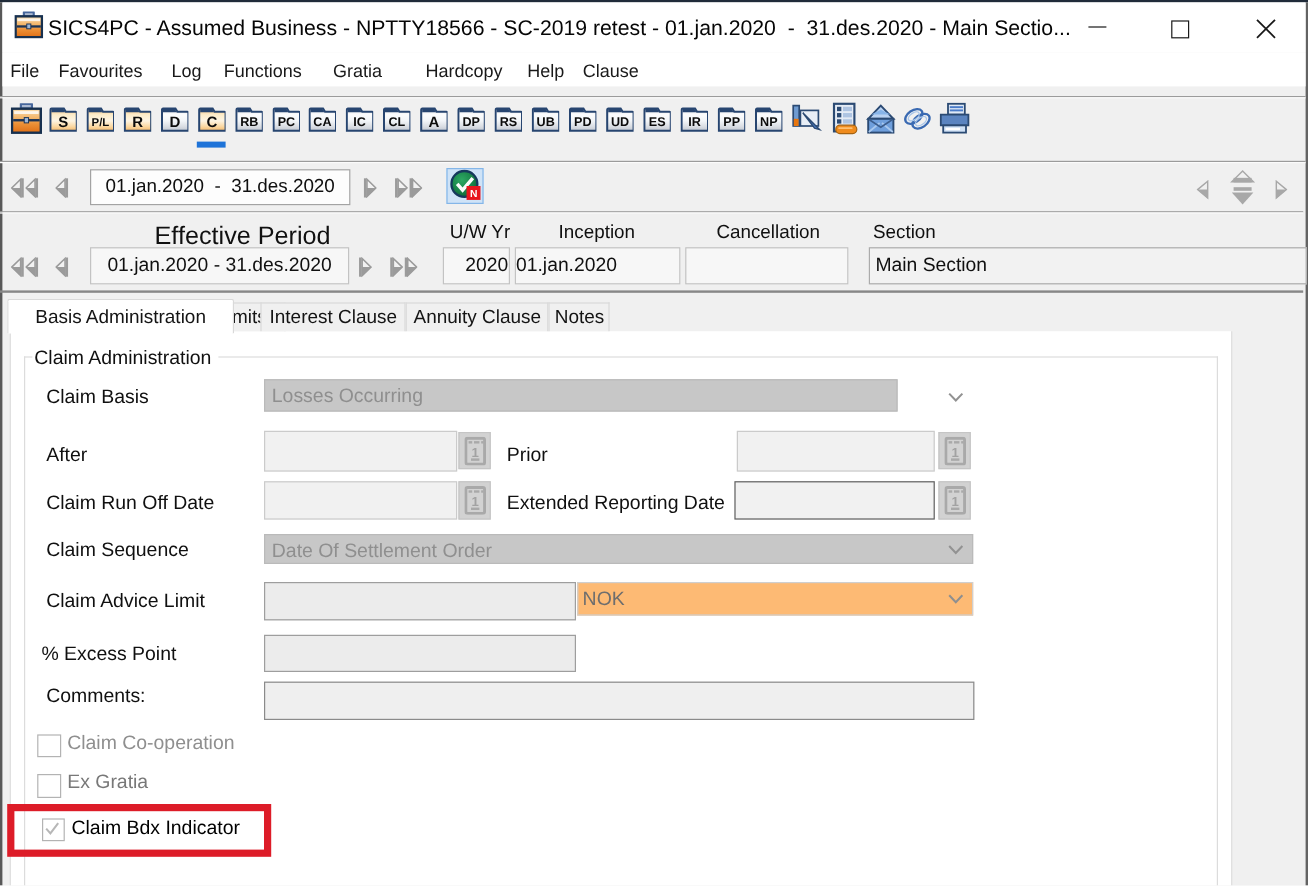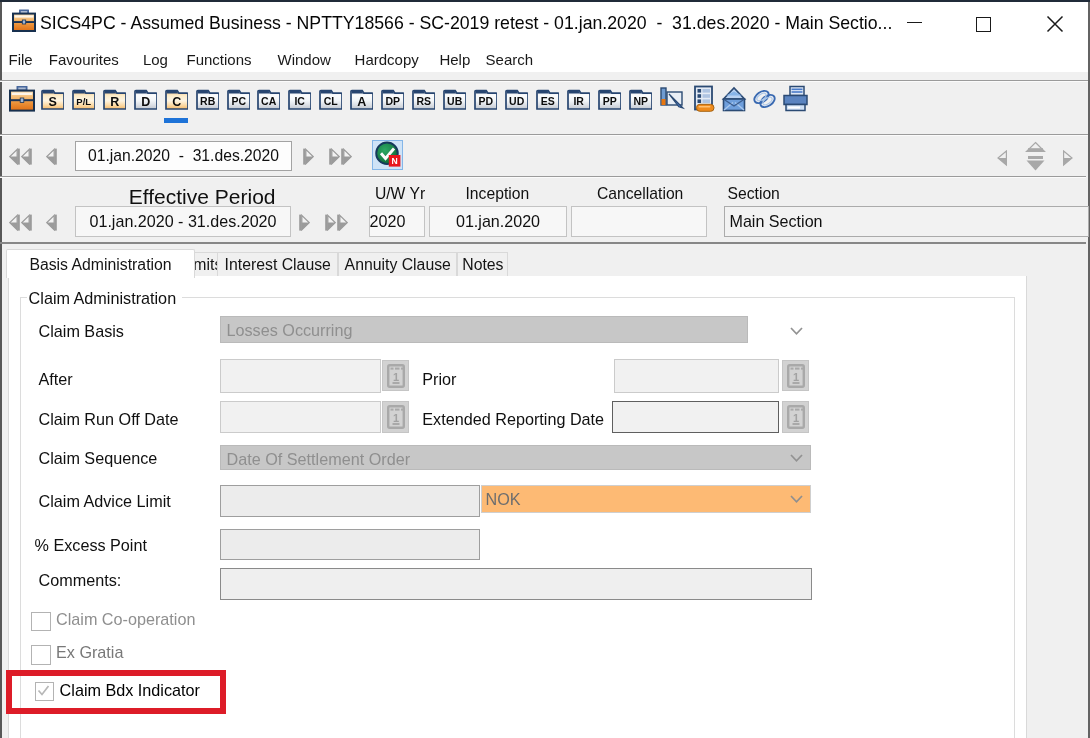--- a/index.html
+++ b/index.html
@@ -43,24 +43,24 @@
 <svg class="a" style="left:1046px;top:14.5px" width="18" height="18" viewBox="0 0 18 18">
  <path d="M1.5 1.5 L16.5 16.5 M16.5 1.5 L1.5 16.5" stroke="#1a1a1a" stroke-width="1.5"></path>
   </svg>
 
 <div class="a" style="left:1.5px;top:44px;width:1086px;height:28px;background:#fff"></div>
 <div class="a" style="left:2px;top:51px;width:1084px;height:18px">
  <div class="mi" style="left:6.5px">File</div>
  <div class="mi" style="left:46.8px">Favourites</div>
  <div class="mi" style="left:140.9px">Log</div>
  <div class="mi" style="left:184.5px">Functions</div>
- <div class="mi" style="left:275.5px">Window</div>
+ <div class="mi" style="left:275.5px">Gratia</div>
  <div class="mi" style="left:352.6px">Hardcopy</div>
  <div class="mi" style="left:437.4px">Help</div>
- <div class="mi" style="left:483.6px">Search</div>
+ <div class="mi" style="left:483.6px">Clause</div>
 </div>
 <div class="a" style="left:0;top:80px;width:1088px;height:1px;background:#9b9b9b"></div>
 <div class="a" style="left:0;top:81px;width:1088px;height:1px;background:#fbfbfb"></div>
 
 <div id="toolbar"></div>
 <div class="a" style="left:164px;top:117.5px;width:24px;height:5.5px;background:#1e73d8"></div>
 <div class="a" style="left:0;top:134px;width:1088px;height:1px;background:#9b9b9b"></div>
 <div class="a" style="left:0;top:135px;width:1088px;height:1px;background:#fbfbfb"></div>
 
 <div id="navrow"></div>
@@ -71,23 +71,23 @@
 
 <div class="lbl" style="left:128.8px;top:185px;font-size:21px">Effective Period</div>
 <div class="lbl" style="left:374.9px;top:185px;font-size:15.7px">U/W Yr</div>
 <div class="lbl" style="left:465.5px;top:185px;font-size:15.7px">Inception</div>
 <div class="lbl" style="left:597px;top:185px;font-size:15.7px">Cancellation</div>
 <div class="lbl" style="left:727.5px;top:185px;font-size:15.7px">Section</div>
 <div id="navrow2"></div>
 <div class="a" style="left:75px;top:206px;width:216px;height:31px;box-sizing:border-box;background:#f7f7f7;border:1px solid #c3c3c3;
  text-align:center;font-size:16.1px;color:#101010;line-height:29px">01.jan.2020 - 31.des.2020</div>
 <div class="a" style="left:368.6px;top:206px;width:56px;height:31px;box-sizing:border-box;background:#f7f7f7;border:1px solid #c3c3c3;
- text-align:left;font-size:16.1px;color:#101010;line-height:29px">2020</div>
+ text-align:right;font-size:16.1px;color:#101010;line-height:29px">2020</div>
 <div class="a" style="left:429px;top:206px;width:138px;height:31px;box-sizing:border-box;background:#f7f7f7;border:1px solid #c3c3c3;
- text-align:center;font-size:16.1px;color:#101010;line-height:29px">01.jan.2020</div>
+ font-size:16.1px;color:#101010;line-height:29px">01.jan.2020</div>
 <div class="a" style="left:571px;top:206px;width:136px;height:31px;box-sizing:border-box;background:#f7f7f7;border:1px solid #c3c3c3"></div>
 <div class="a" style="left:724px;top:206px;width:365px;height:31px;box-sizing:border-box;background:#f2f2f2;border:1px solid #ababab;
  font-size:16.1px;color:#101010;line-height:29px;padding-left:4.5px">Main Section</div>
 <div class="a" style="left:0;top:242px;width:1086px;height:2px;background:#878787"></div>
 
 <div class="tab" style="left:6px;top:249px;width:189px;height:29px;line-height:29px;border-radius:2px 2px 0 0;background:#fff;z-index:3">Basis Administration</div>
 <div class="tab" style="left:165.2px;top:252.3px;width:73px;height:23.6px;line-height:23px;z-index:2">Limits</div>
 <div class="tab" style="left:217.4px;top:252.3px;width:120.7px;height:23.6px;line-height:23px;z-index:2">Interest Clause</div>
 <div class="tab" style="left:338.1px;top:252.3px;width:119.3px;height:23.6px;line-height:23px;z-index:2">Annuity Clause</div>
 <div class="tab" style="left:457.4px;top:252.3px;width:51px;height:23.6px;line-height:23px;z-index:2">Notes</div>

